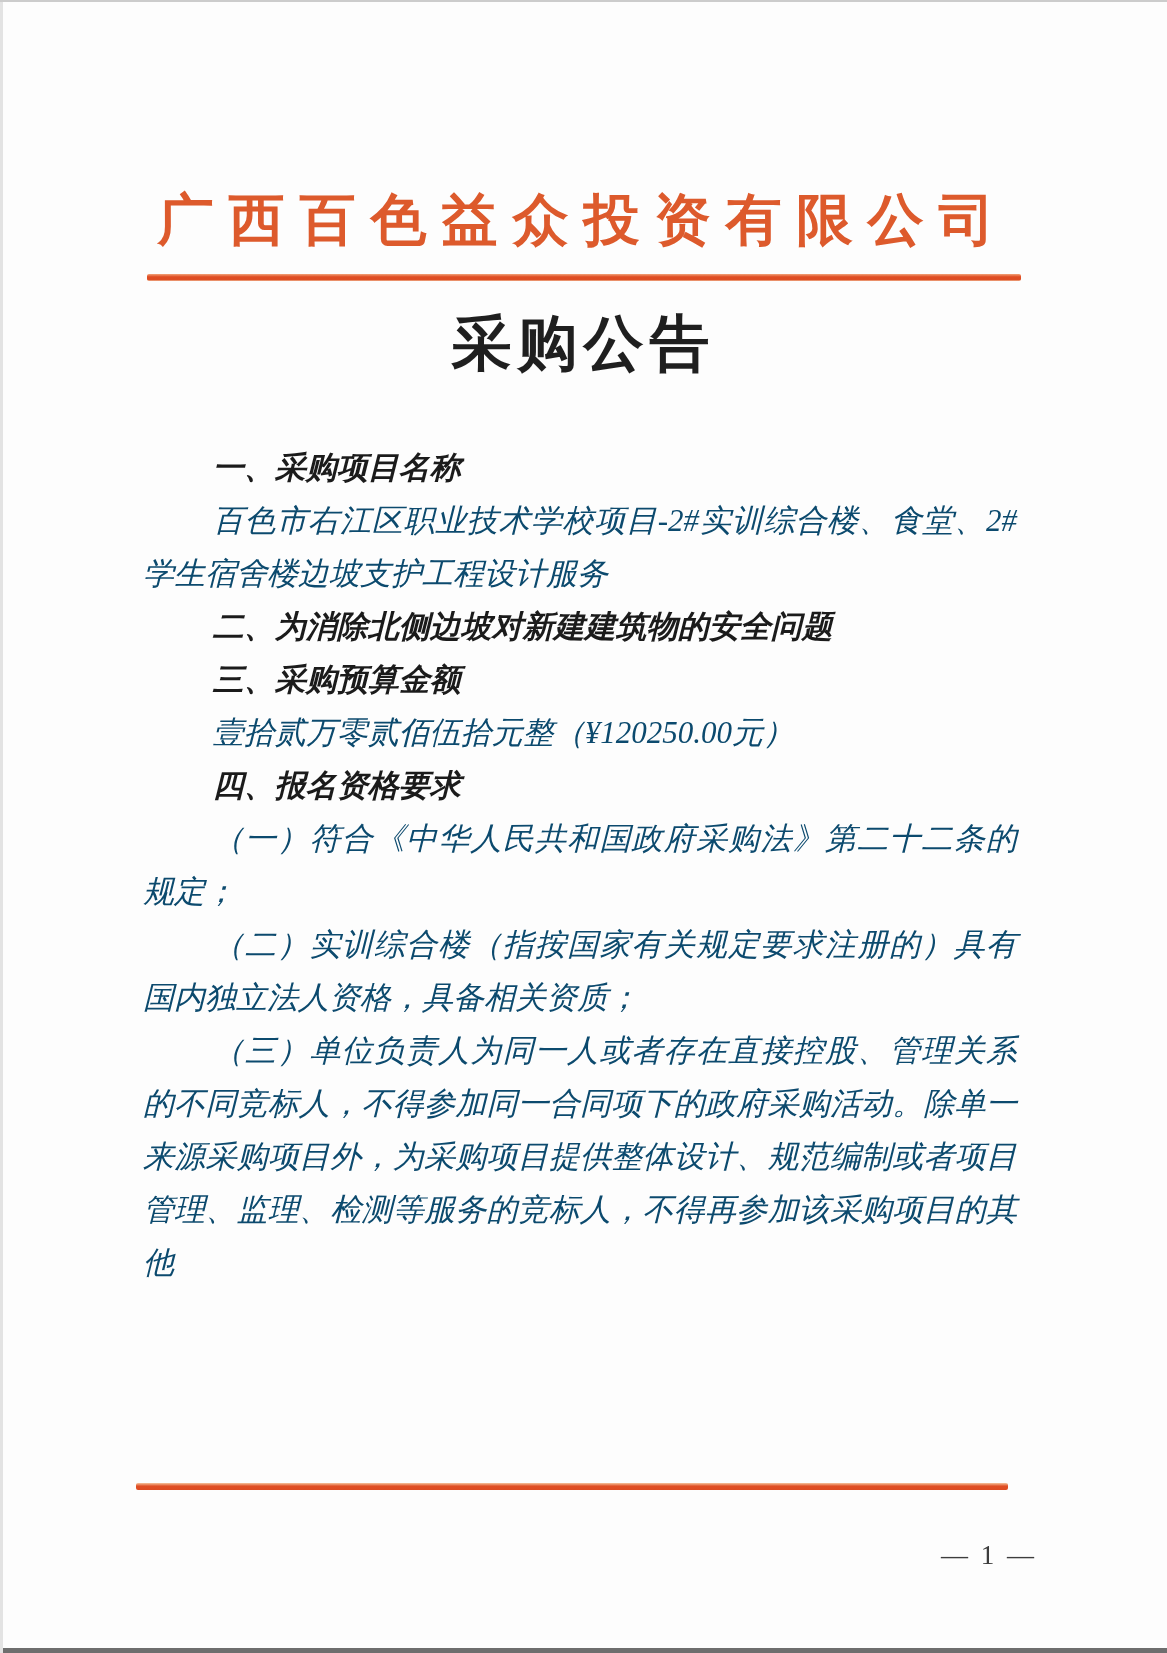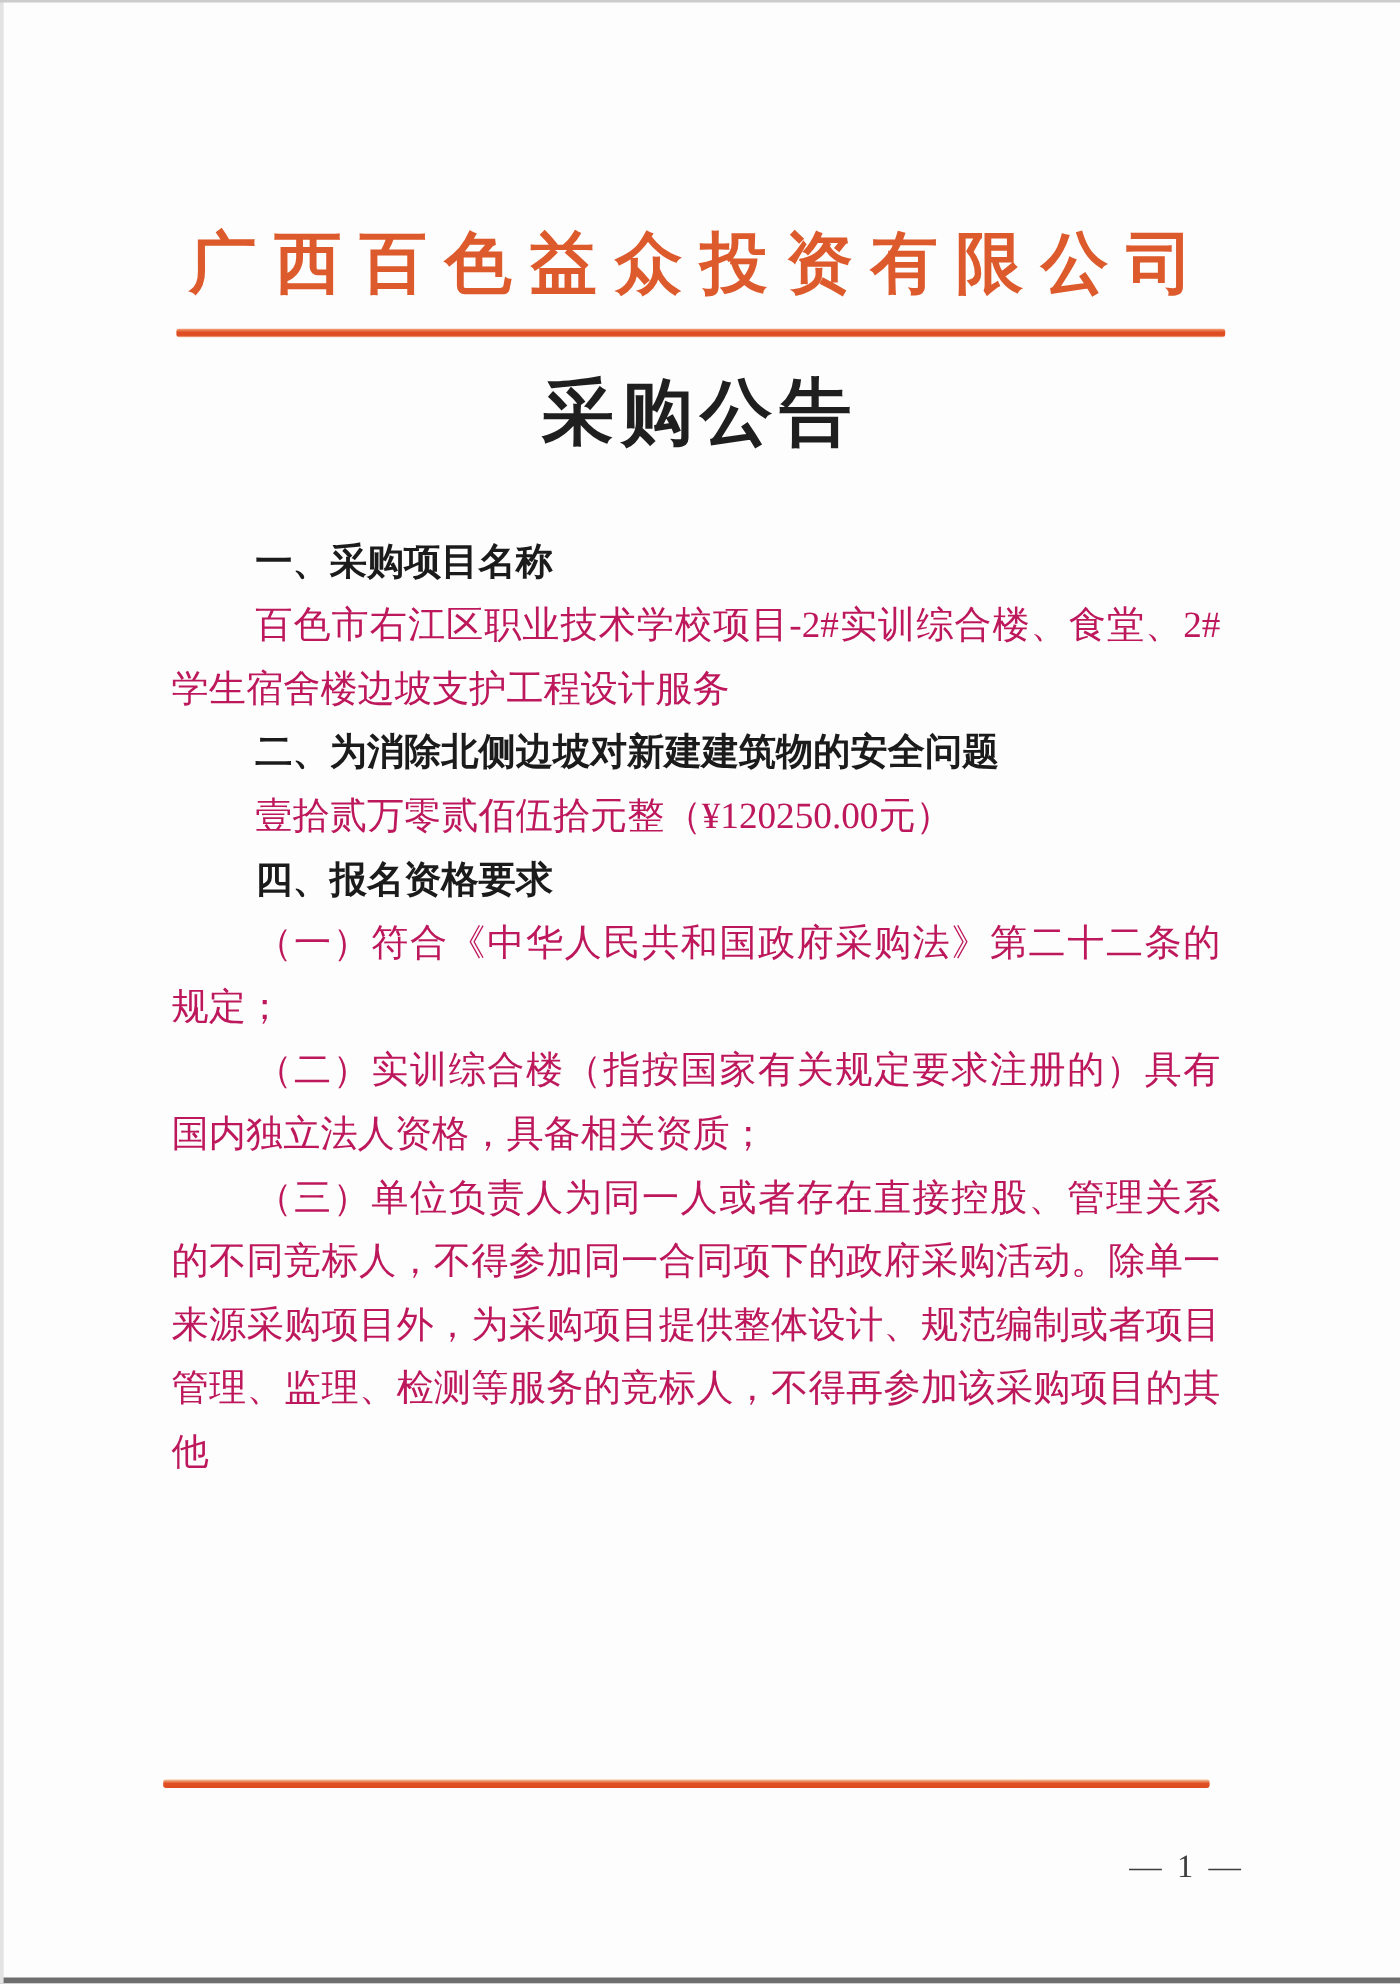--- a/index.html
+++ b/index.html
@@ -51,29 +51,30 @@
     width: 874px;
     margin: 72px 0 0 143px;
     font-size: 31px;
     line-height: 53px;
     text-align: justify;
     text-justify: inter-ideograph;
   }
   .blk {
     margin: 0;
     text-indent: 2.25em;
+    font-style: italic;
   }
   .blk-heading {
     font-family: "Liberation Sans", sans-serif;
     font-weight: bold;
     color: #1b1b1b;
   }
   .blk-paragraph {
     font-family: "Liberation Serif", serif;
-    color: #be185d;
+    color: #0c4a6e;
   }
   .footer-rule {
     position: absolute;
     left: 136px;
     top: 1483px;
     width: 872px;
     height: 7px;
     background: linear-gradient(180deg, #f5c49c 0%, #e04e24 45%, #dd4b21 100%);
     border-radius: 2px;
   }
@@ -95,20 +96,21 @@
   <div class="company-name">广西百色益众投资有限公司</div>
 
   <div class="header-rule"></div>
 
   <div class="doc-title">采购公告</div>
 
   <div class="doc-body">
     <p class="blk blk-heading">一、采购项目名称</p>
     <p class="blk blk-paragraph">百色市右江区职业技术学校项目-2#实训综合楼、食堂、2#学生宿舍楼边坡支护工程设计服务</p>
     <p class="blk blk-heading">二、为消除北侧边坡对新建建筑物的安全问题</p>
+    <p class="blk blk-heading">三、采购预算金额</p>
     <p class="blk blk-paragraph">壹拾贰万零贰佰伍拾元整（¥120250.00元）</p>
     <p class="blk blk-heading">四、报名资格要求</p>
     <p class="blk blk-paragraph">（一）符合《中华人民共和国政府采购法》第二十二条的规定；</p>
     <p class="blk blk-paragraph">（二）实训综合楼（指按国家有关规定要求注册的）具有国内独立法人资格，具备相关资质；</p>
     <p class="blk blk-paragraph">（三）单位负责人为同一人或者存在直接控股、管理关系的不同竞标人，不得参加同一合同项下的政府采购活动。除单一来源采购项目外，为采购项目提供整体设计、规范编制或者项目管理、监理、检测等服务的竞标人，不得再参加该采购项目的其他</p>
   </div>
 
   <div class="footer-rule"></div>
 
   <div class="page-number">— 1 —</div>

